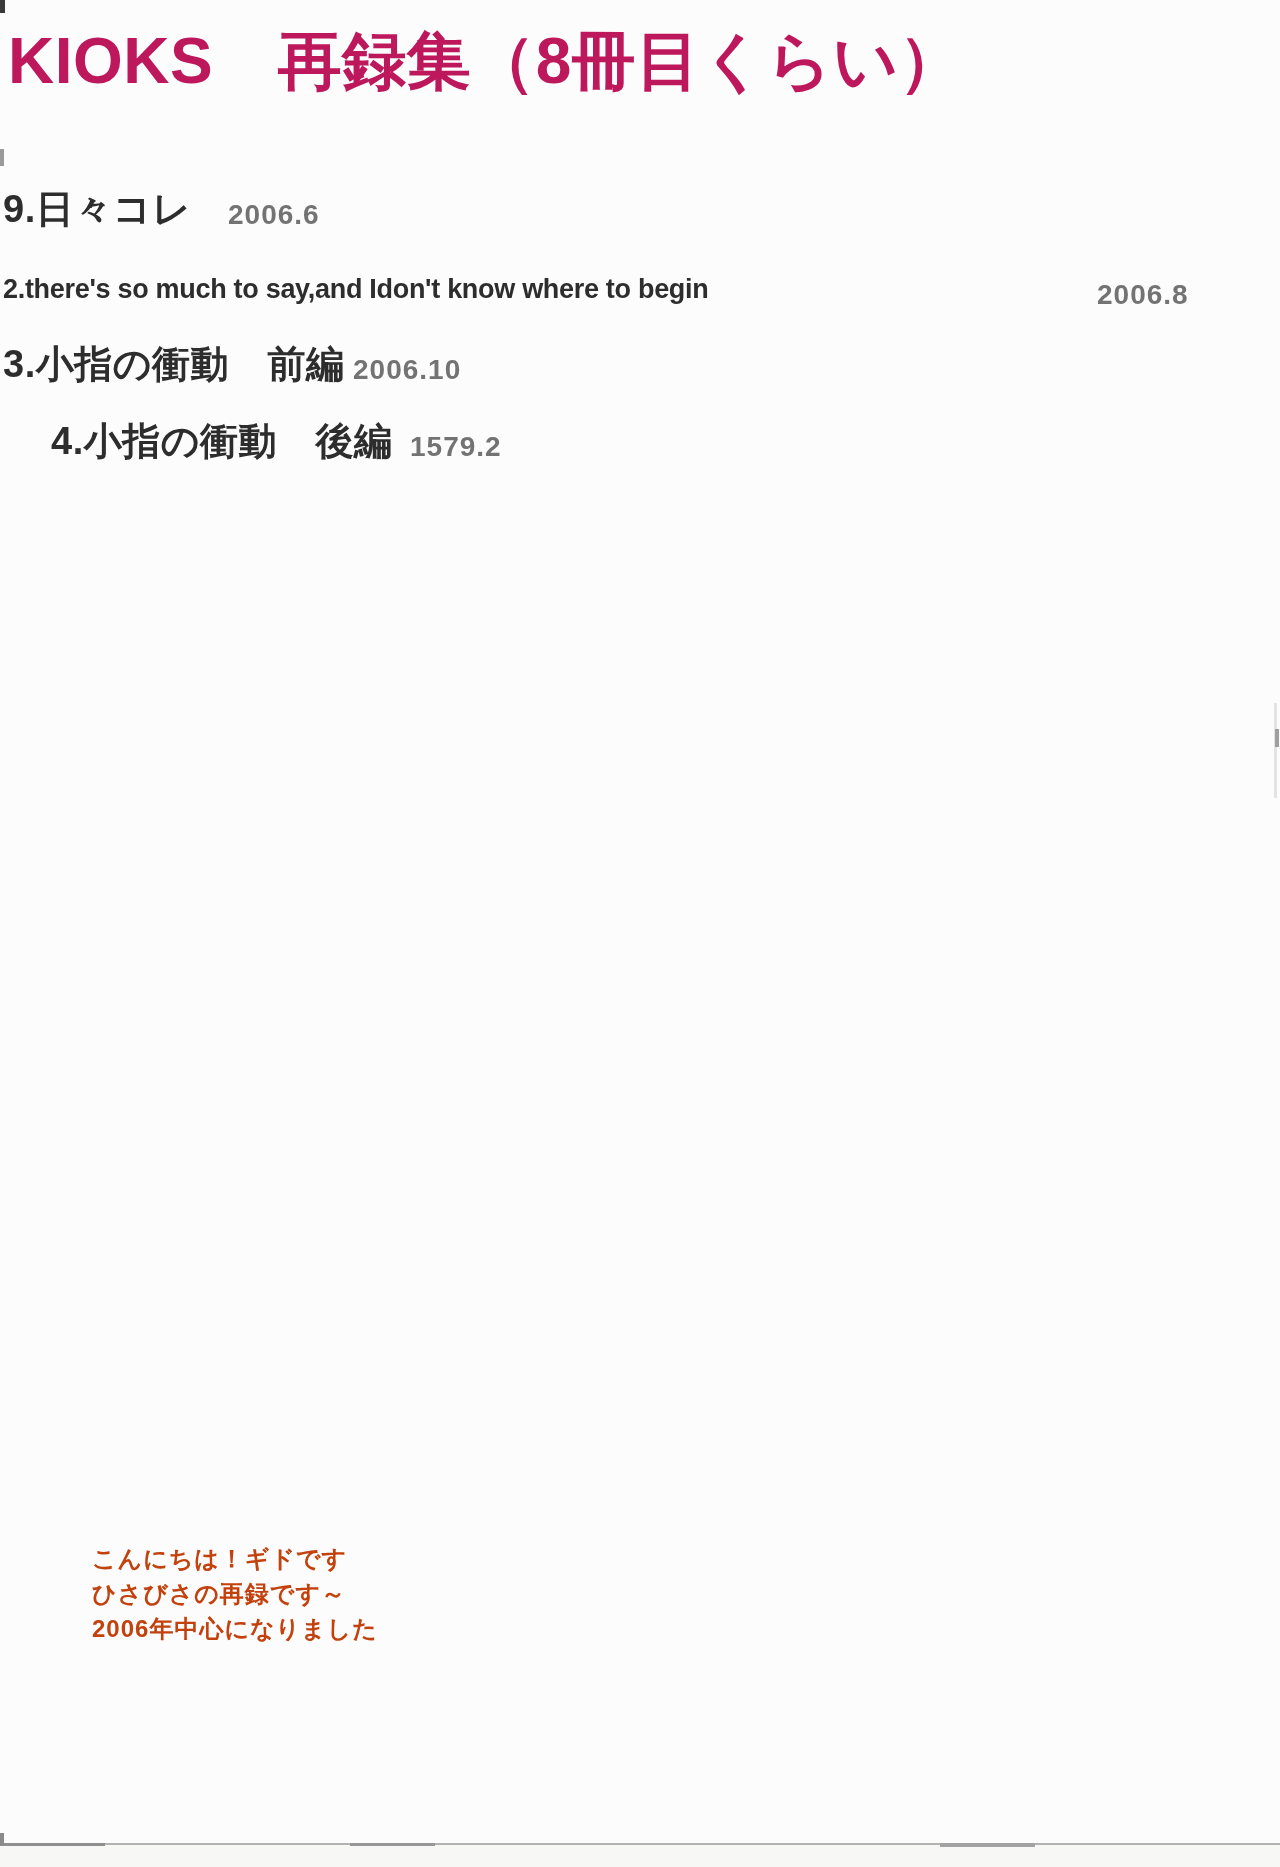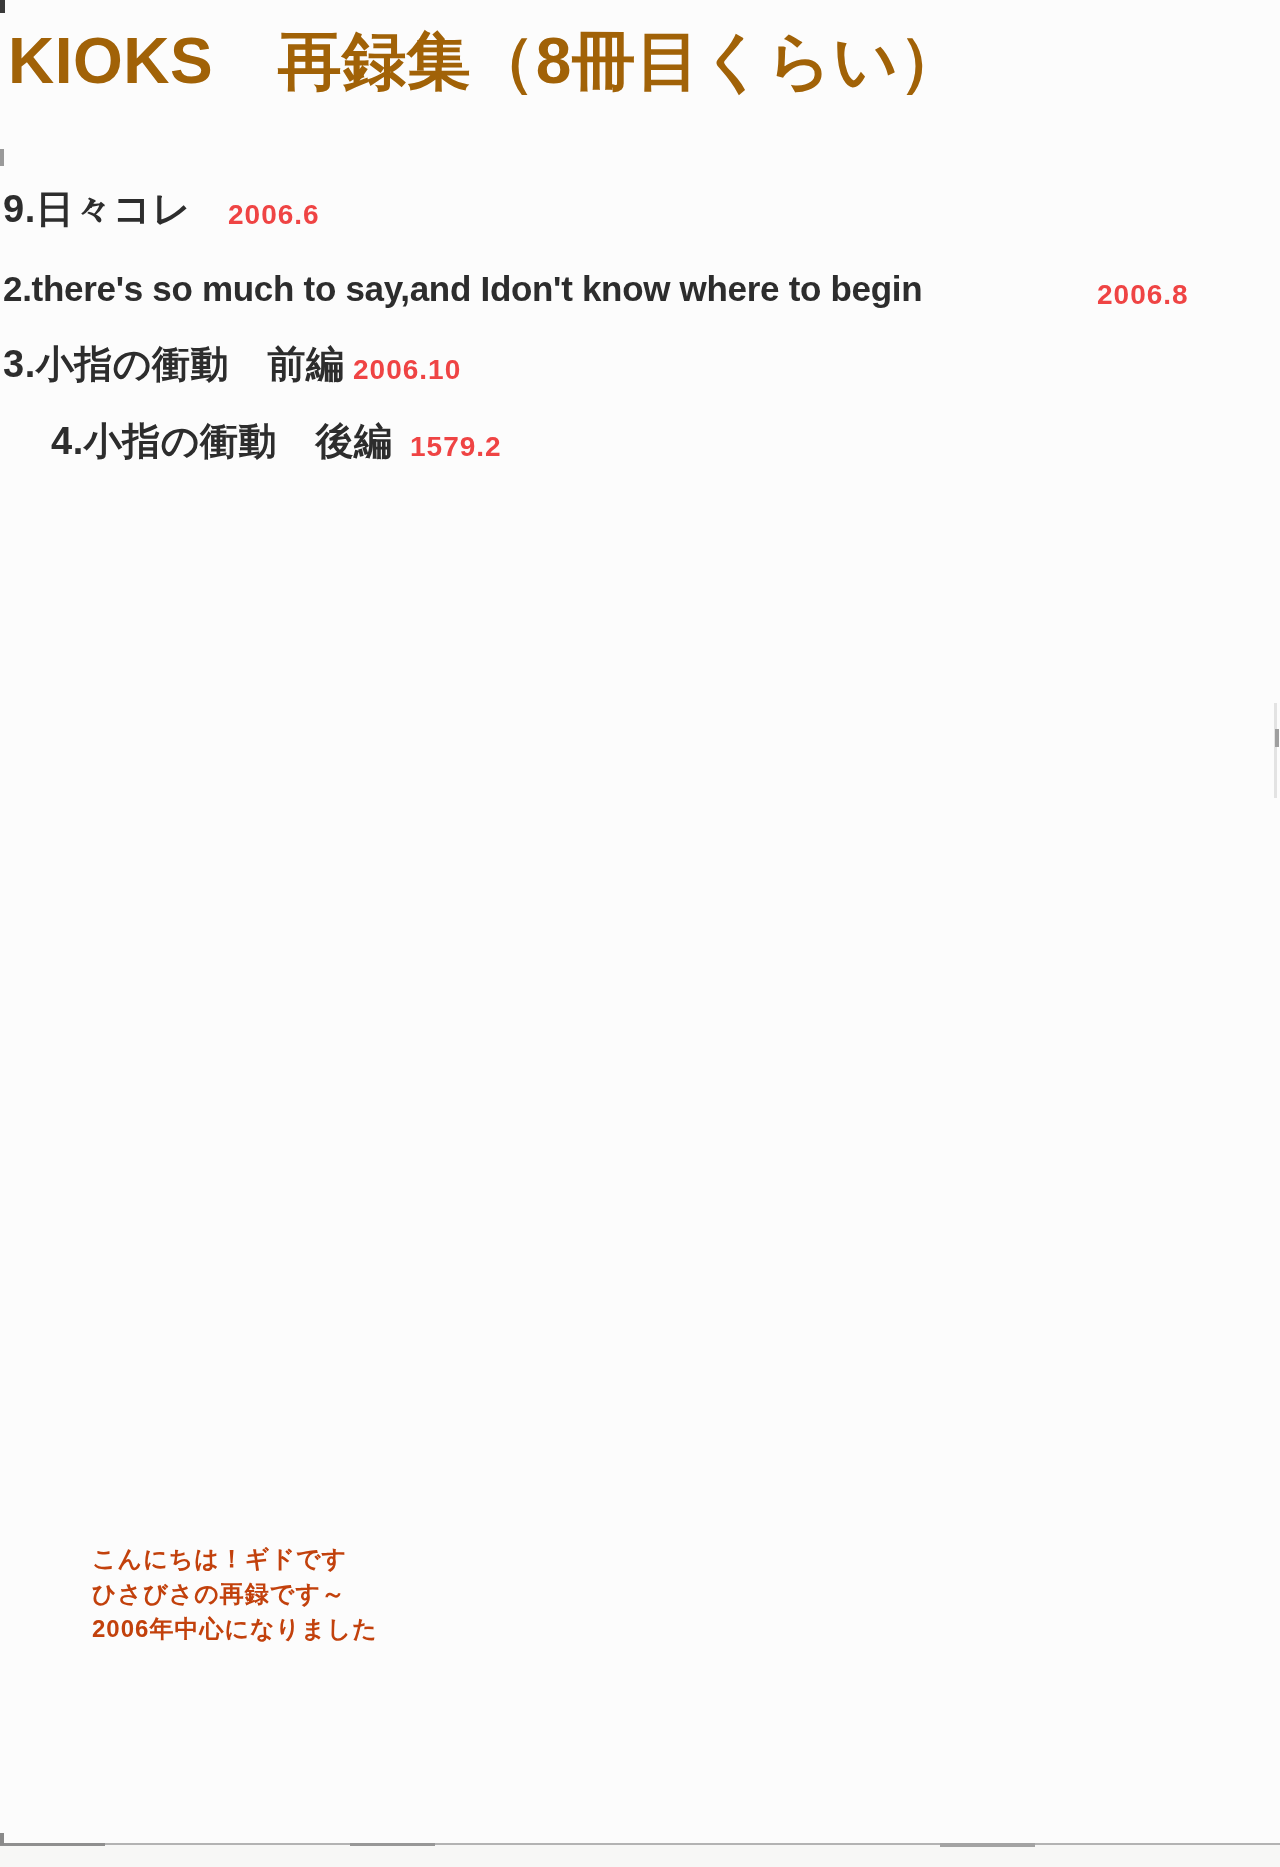--- a/index.html
+++ b/index.html
@@ -17,21 +17,21 @@
   .doc-title {
     position: absolute;
     left: 8px;
     top: 22px;
     margin: 0;
     font-size: 64px;
     line-height: 78px;
     font-weight: bold;
     letter-spacing: 0.5px;
     white-space: nowrap;
-    color: #a16207;
+    color: #be185d;
   }
 
   
   .toc-row {
     position: absolute;
     left: 3px;
     width: 1270px;
     height: 46px;
     line-height: 46px;
     font-weight: bold;
@@ -40,26 +40,26 @@
   .toc-row .toc-title {
     font-size: 38px;
     letter-spacing: 0.5px;
   }
   .toc-row .toc-date {
     position: absolute;
     bottom: 3px;
     font-size: 28px;
     line-height: 28px;
     letter-spacing: 1px;
-    color: #ef4444;
+    color: #737373;
   }
   .row1 { top: 186px; }
   .row1 .toc-date { left: 225px; }
   .row2 { top: 266px; }
-  .row2 .toc-title { font-size: 35px; letter-spacing: -0.3px; }
+  .row2 .toc-title { font-size: 27px; letter-spacing: -0.3px; }
   .row2 .toc-date { left: 1094px; }
   .row3 { top: 341px; }
   .row3 .toc-date { left: 350px; }
   .row4 { top: 418px; margin-left: 48px; }
   .row4 .toc-date { left: 359px; }
   .row5 { top: 493px; }
   .row5 .toc-date { left: 387px; }
 
   
   .note {

